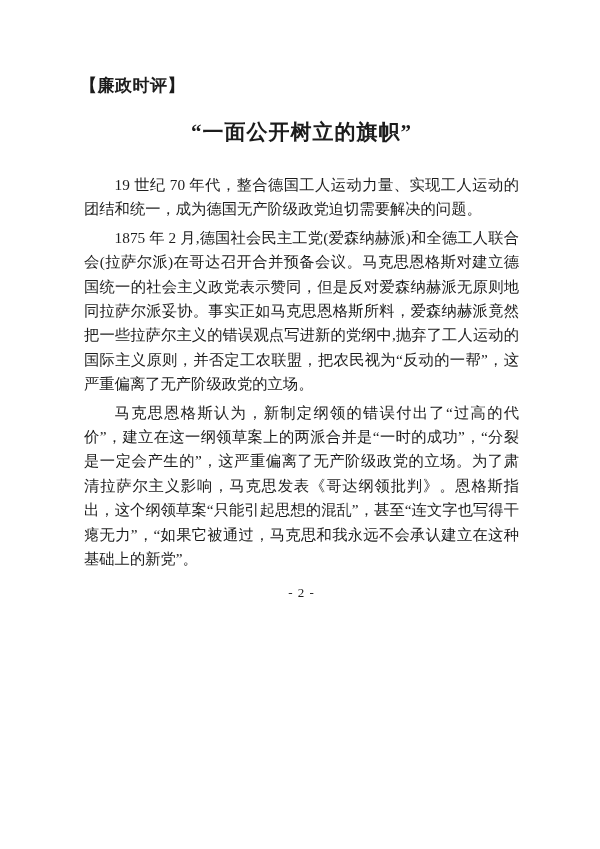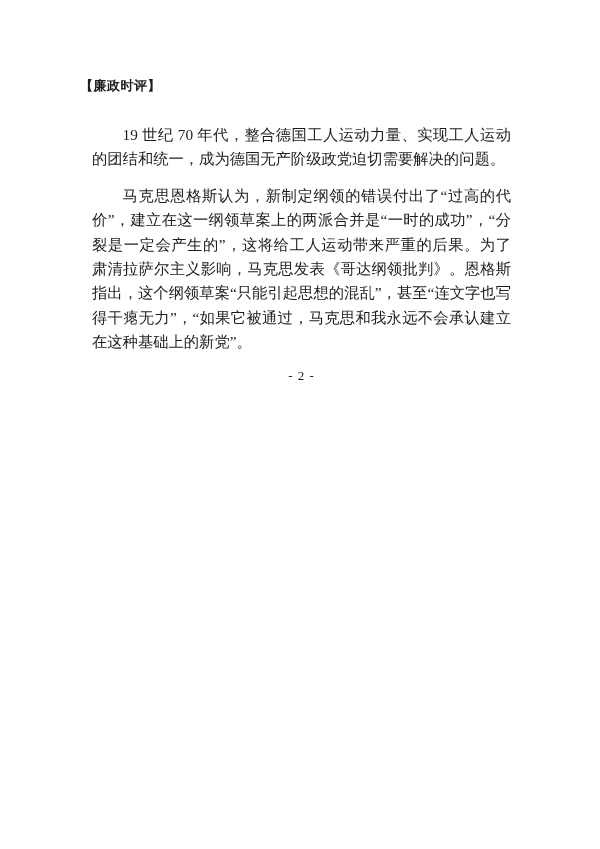--- a/index.html
+++ b/index.html
@@ -15,42 +15,42 @@
     height: 849px;
     margin: 0 auto;
     background: #ffffff;
     color: #1c1c1c;
     font-family: "Liberation Serif", "DejaVu Serif", serif;
     padding: 76px 77px 0 80px;
     overflow: hidden;
   }
 
   .section-label {
-    font-size: 13px;
+    font-size: 17px;
     line-height: 20px;
     font-weight: bold;
     letter-spacing: 0.5px;
     text-align: left;
   }
 
   .doc-title {
     margin: 22px 0 0 0;
     font-size: 21px;
     line-height: 28px;
     font-weight: bold;
     text-align: center;
     letter-spacing: 1px;
   }
 
   .doc-body {
     margin-top: 27px;
   }
 
   .doc-body p {
-    margin: 12px;
+    margin: 4px;
     font-size: 15.3px;
     line-height: 24.4px;
     text-align: justify;
     text-justify: inter-ideograph;
     text-indent: 2em;
     word-break: break-all;
   }
 
   .page-number {
     margin-top: 13px;
@@ -60,21 +60,23 @@
     letter-spacing: 1px;
   }
 </style>
 </head>
 <body>
 
 <div class="page">
 
   <div class="section-label">【廉政时评】</div>
 
+  <h1 class="doc-title">“一面公开树立的旗帜”</h1>
 
   <div class="doc-body">
     <p>19 世纪 70 年代，整合德国工人运动力量、实现工人运动的团结和统一，成为德国无产阶级政党迫切需要解决的问题。</p>
-    <p>马克思恩格斯认为，新制定纲领的错误付出了“过高的代价”，建立在这一纲领草案上的两派合并是“一时的成功”，“分裂是一定会产生的”，这将给工人运动带来严重的后果。为了肃清拉萨尔主义影响，马克思发表《哥达纲领批判》。恩格斯指出，这个纲领草案“只能引起思想的混乱”，甚至“连文字也写得干瘪无力”，“如果它被通过，马克思和我永远不会承认建立在这种基础上的新党”。</p>
+    <p>1875 年 2 月,德国社会民主工党(爱森纳赫派)和全德工人联合会(拉萨尔派)在哥达召开合并预备会议。马克思恩格斯对建立德国统一的社会主义政党表示赞同，但是反对爱森纳赫派无原则地同拉萨尔派妥协。事实正如马克思恩格斯所料，爱森纳赫派竟然把一些拉萨尔主义的错误观点写进新的党纲中,抛弃了工人运动的国际主义原则，并否定工农联盟，把农民视为“反动的一帮”，这严重偏离了无产阶级政党的立场。</p>
+    <p>马克思恩格斯认为，新制定纲领的错误付出了“过高的代价”，建立在这一纲领草案上的两派合并是“一时的成功”，“分裂是一定会产生的”，这严重偏离了无产阶级政党的立场。为了肃清拉萨尔主义影响，马克思发表《哥达纲领批判》。恩格斯指出，这个纲领草案“只能引起思想的混乱”，甚至“连文字也写得干瘪无力”，“如果它被通过，马克思和我永远不会承认建立在这种基础上的新党”。</p>
   </div>
 
   <div class="page-number">- 2 -</div>
 
 </div>
 
 </body></html>

